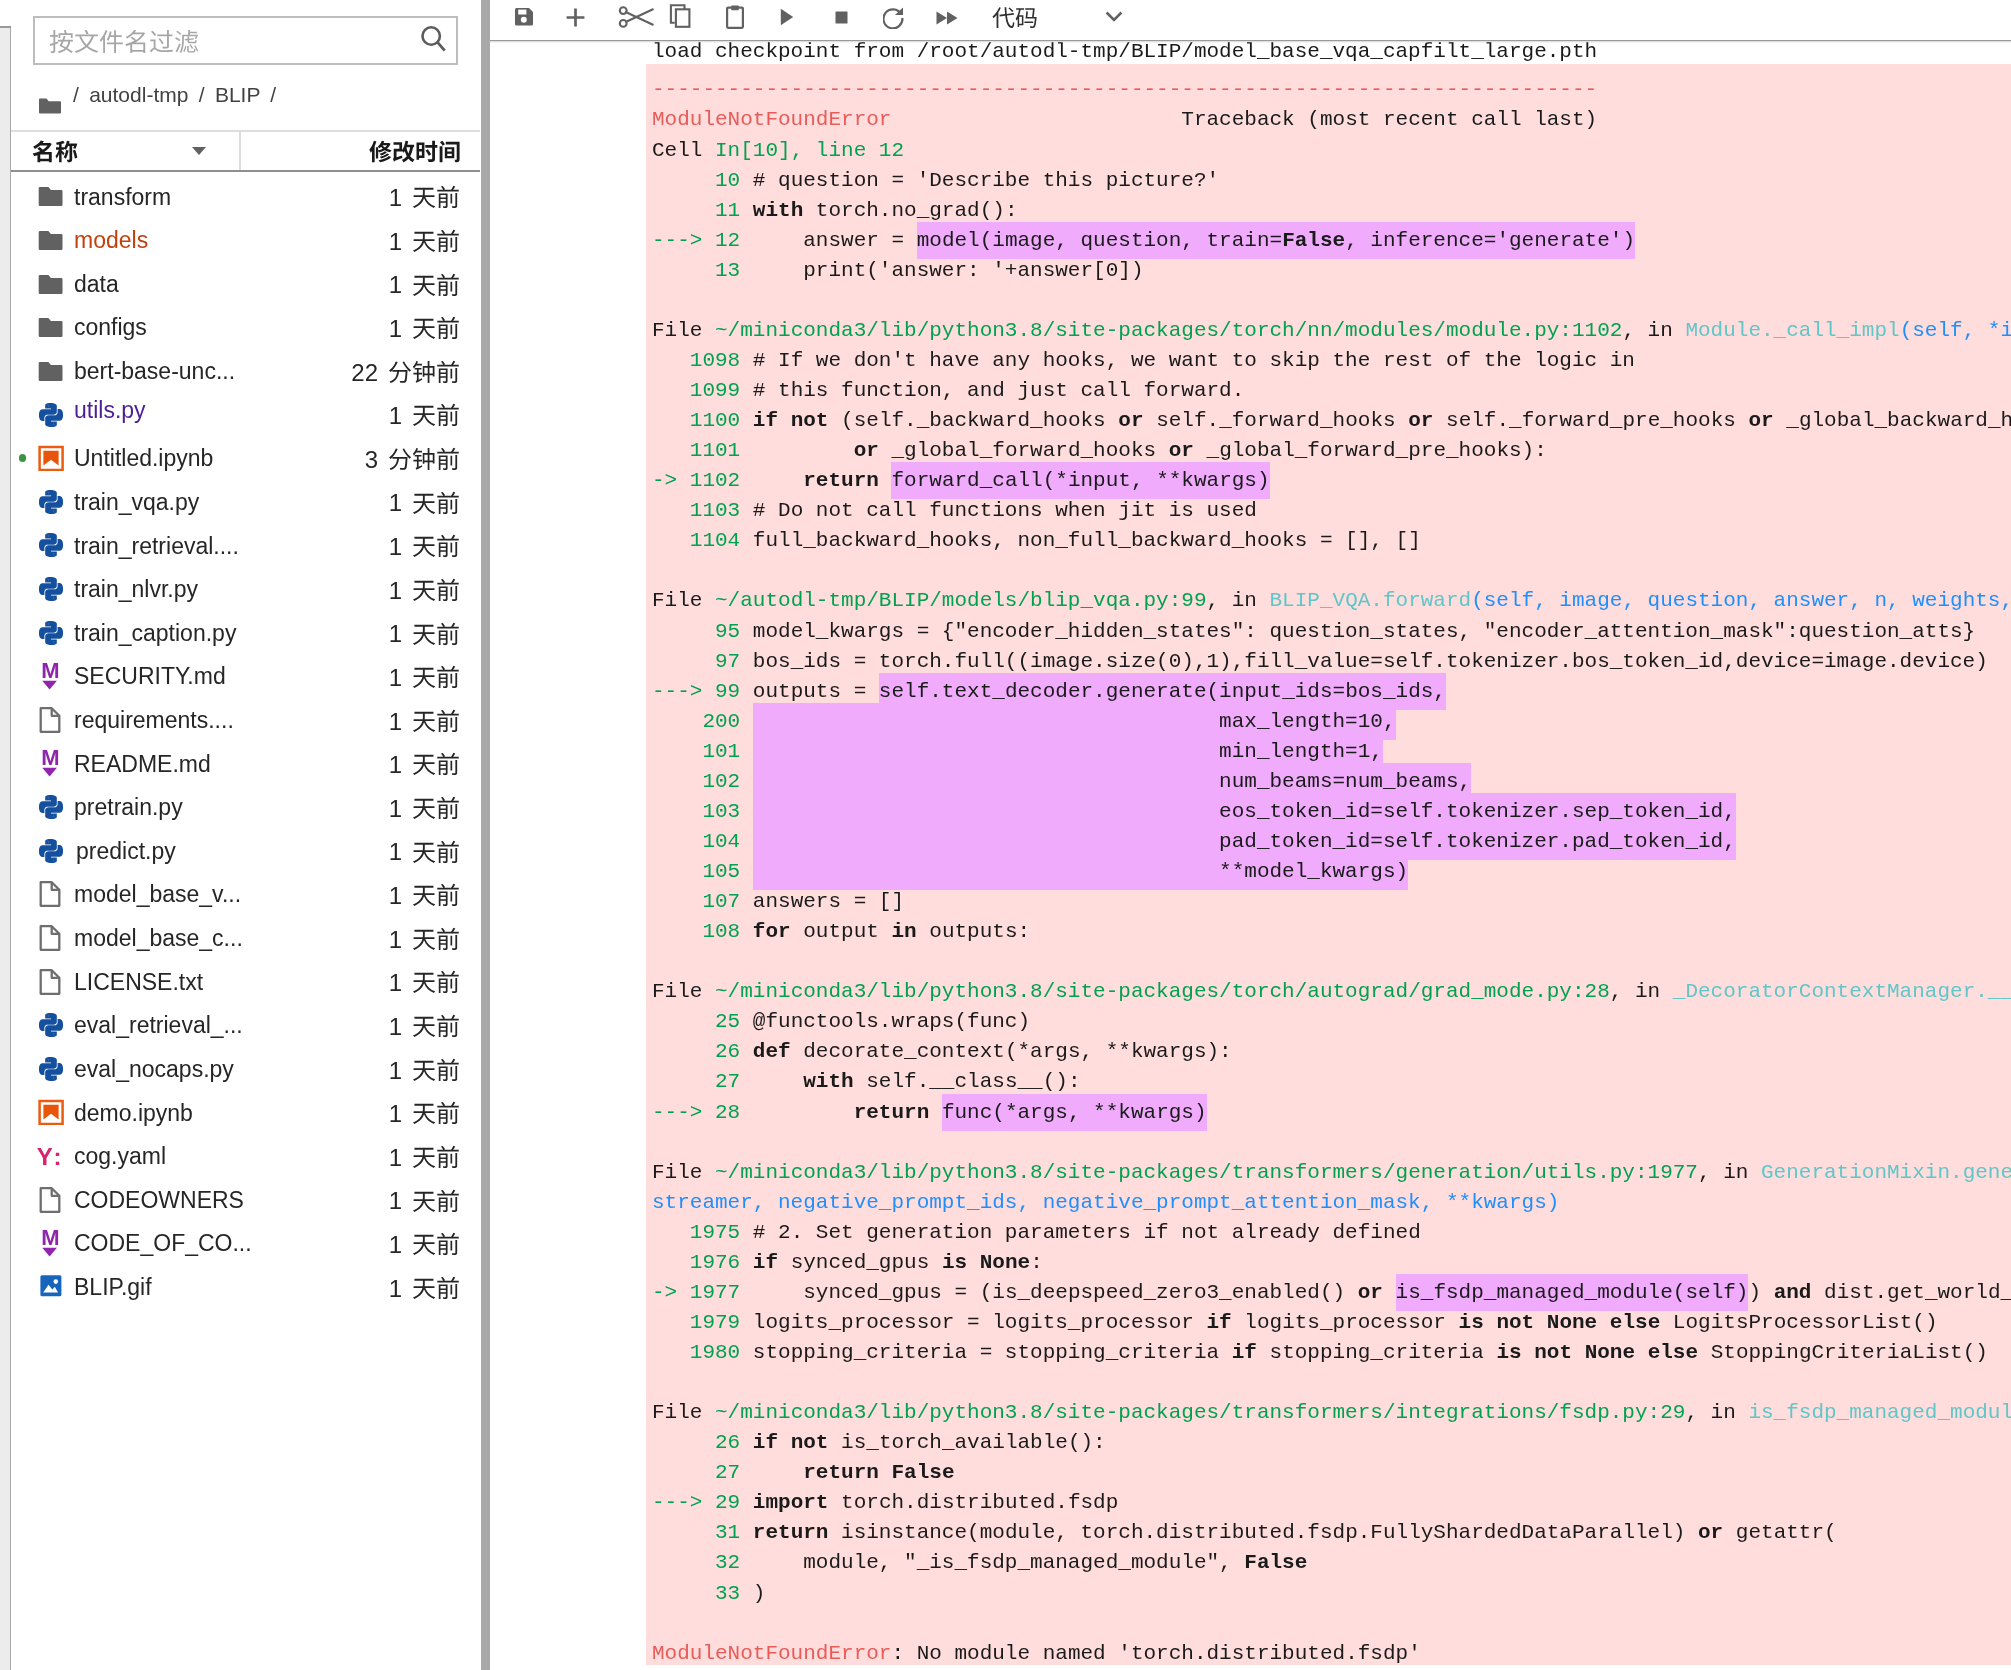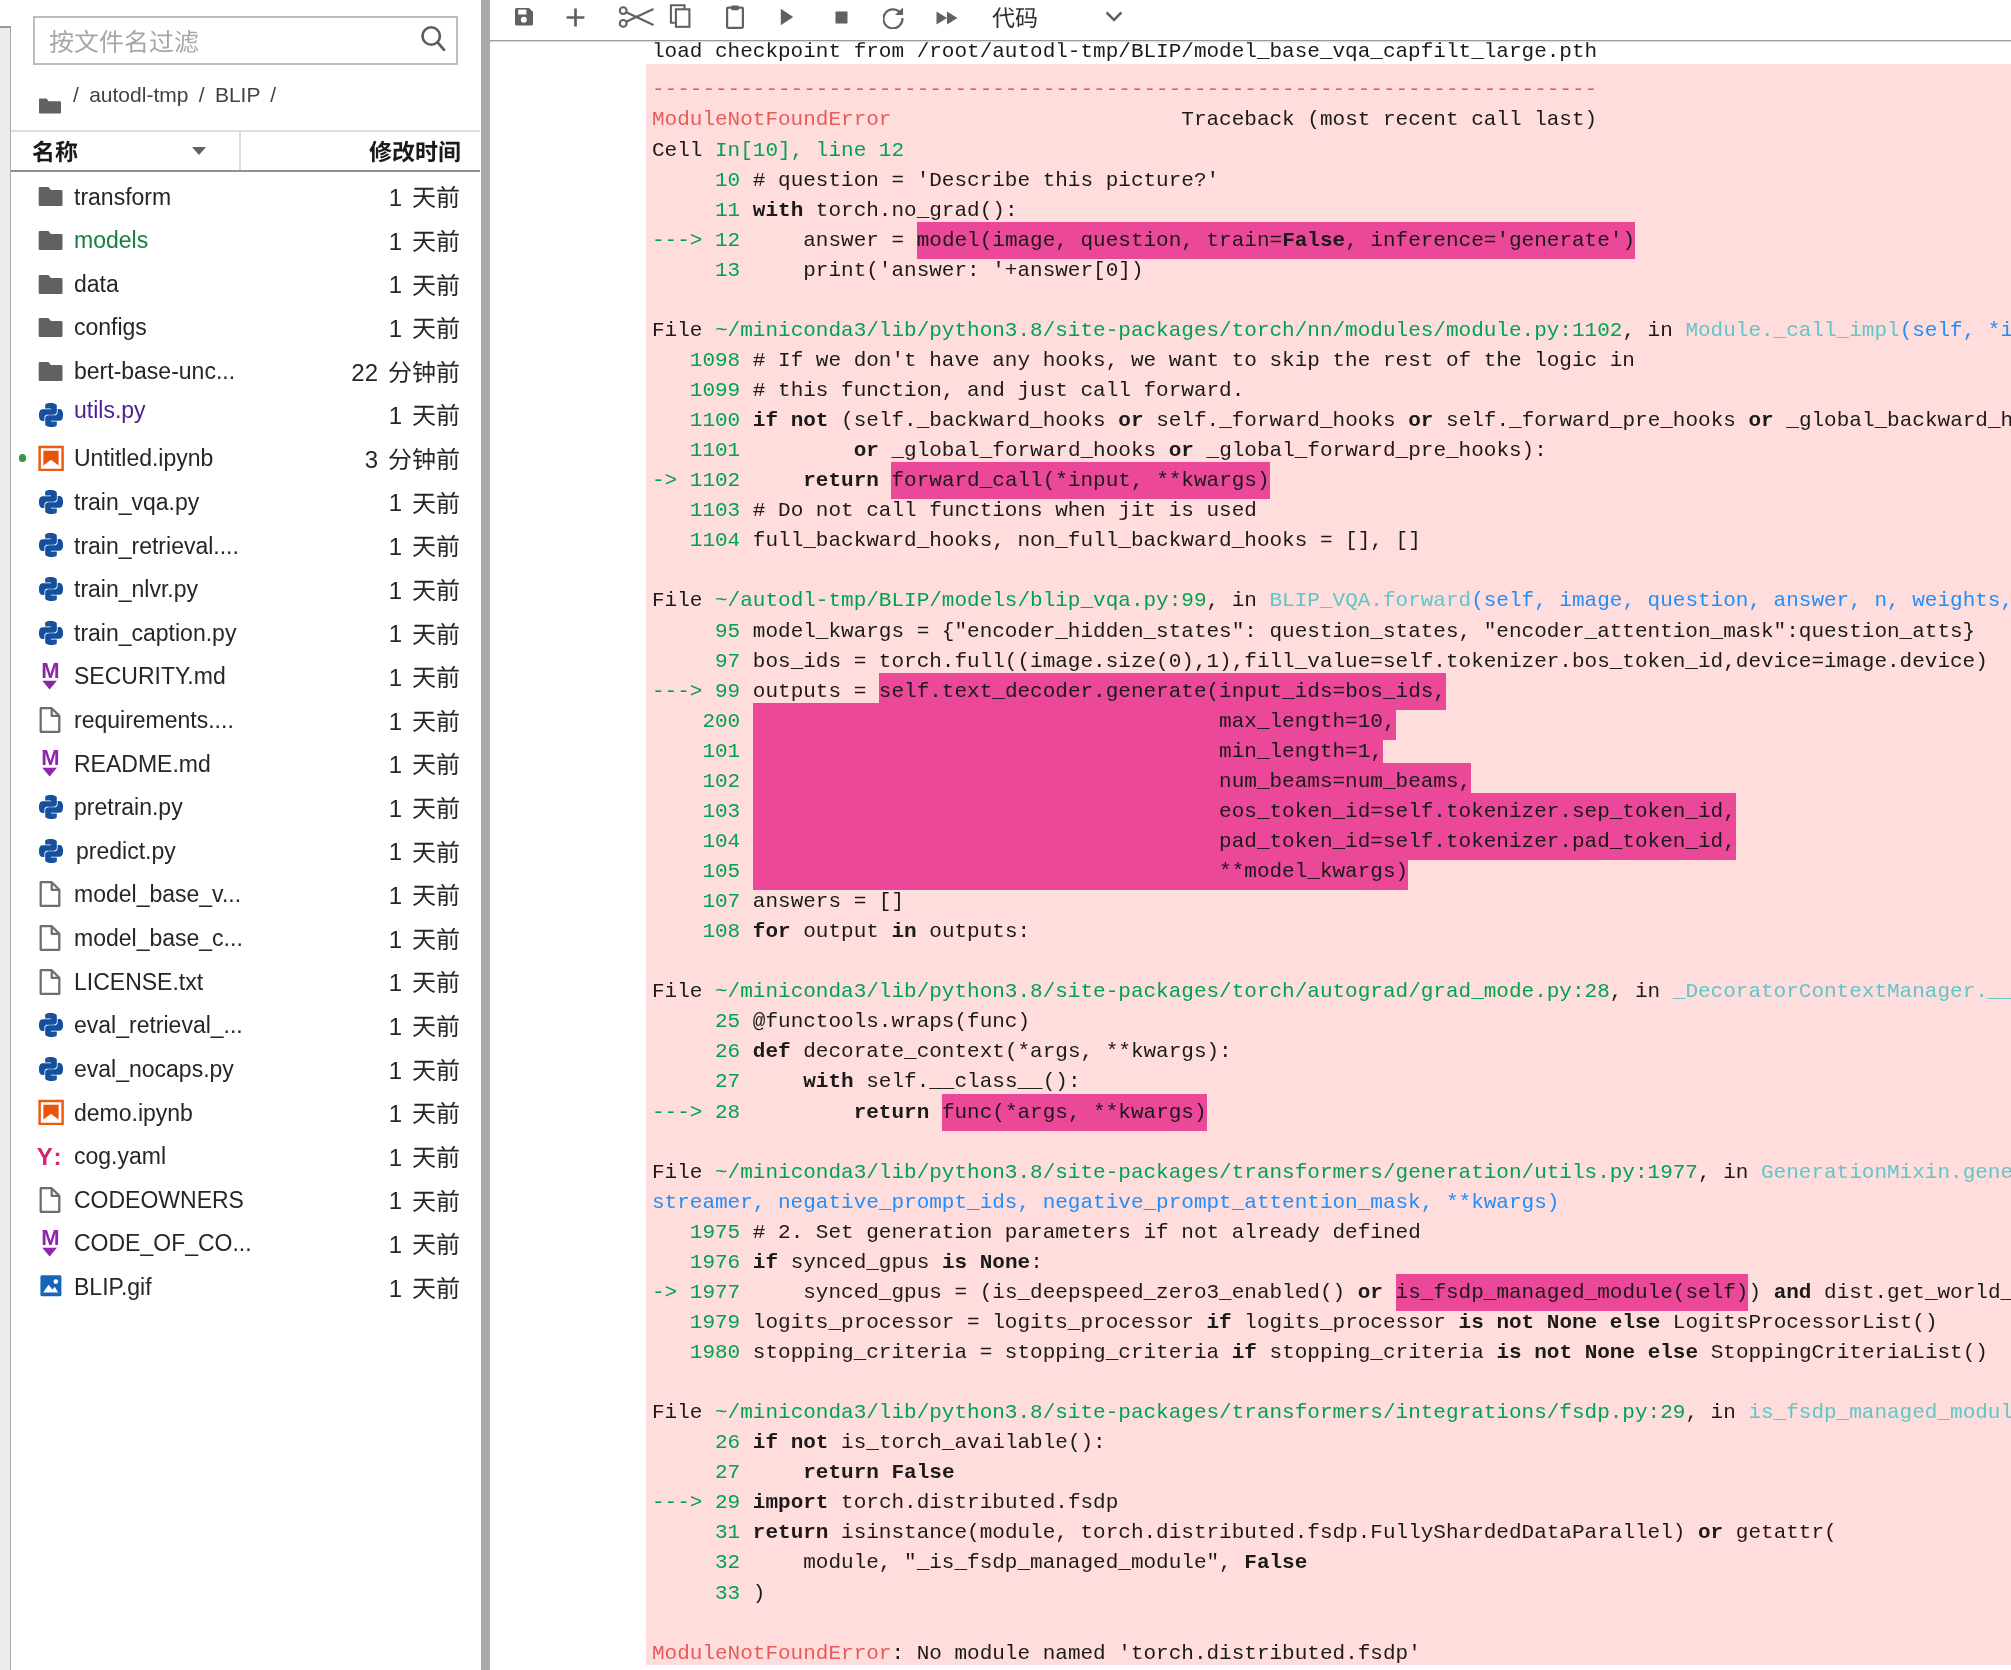--- a/index.html
+++ b/index.html
@@ -1,19 +1,19 @@
 <!DOCTYPE html>
 <html><head><meta charset="utf-8"><style>
 * { margin:0; padding:0; box-sizing:border-box; }
 body { width:2011px; height:1670px; background:#fff; overflow:hidden; position:relative;
        font-family:"Liberation Sans",sans-serif; }
 pre { font-family:"Liberation Mono",monospace; font-size:21px; line-height:30.06px; color:#1a1a1a; white-space:pre; }
 pre b { font-weight:bold;font-family:Liberation Mono, monospace; }
 .r { color:#e75c58; } .g { color:#00a250; } .gb { color:#00a250; font-weight:normal; }
-.c { color:#60c6c8; } .bl { color:#208ffb; } .hl { background:#ec4899; padding:7px 0; }
+.c { color:#60c6c8; } .bl { color:#208ffb; } .hl { background:#f0abfc; padding:7px 0; }
 </style></head>
 <body>
 <svg width="0" height="0" style="position:absolute">
     <defs>
       <path id="r0" d="M772 379C755 284 723 210 675 151C621 180 567 209 516 234C538 277 562 327 584 379ZM417 210C482 178 553 139 623 99C557 45 470 9 358 -16C371 -32 389 -64 395 -81C519 -49 615 -4 688 61C773 10 850 -41 900 -82L954 -24C901 16 824 65 739 114C794 182 831 269 853 379H959V447H612C631 497 649 547 663 594L587 605C573 556 553 501 531 447H355V379H502C474 315 444 256 417 210ZM383 712V517H454V645H873V518H945V712H711C701 752 684 803 668 845L593 831C606 795 620 750 630 712ZM177 840V639H42V568H177V319L30 277L48 204L177 244V7C177 -8 171 -12 158 -12C145 -13 104 -13 58 -12C68 -32 79 -62 81 -80C147 -80 188 -78 214 -67C240 -55 249 -35 249 7V267L377 309L367 376L249 340V568H357V639H249V840Z"></path>
       <path id="r1" d="M423 823C453 774 485 707 497 666L580 693C566 734 531 799 501 847ZM50 664V590H206C265 438 344 307 447 200C337 108 202 40 36 -7C51 -25 75 -60 83 -78C250 -24 389 48 502 146C615 46 751 -28 915 -73C928 -52 950 -20 967 -4C807 36 671 107 560 201C661 304 738 432 796 590H954V664ZM504 253C410 348 336 462 284 590H711C661 455 592 344 504 253Z"></path>
       <path id="r2" d="M317 341V268H604V-80H679V268H953V341H679V562H909V635H679V828H604V635H470C483 680 494 728 504 775L432 790C409 659 367 530 309 447C327 438 359 420 373 409C400 451 425 504 446 562H604V341ZM268 836C214 685 126 535 32 437C45 420 67 381 75 363C107 397 137 437 167 480V-78H239V597C277 667 311 741 339 815Z"></path>
       <path id="r3" d="M263 529C314 494 373 446 417 406C300 344 171 299 47 273C61 256 79 224 86 204C141 217 197 233 252 253V-79H327V-27H773V-79H849V340H451C617 429 762 553 844 713L794 744L781 740H427C451 768 473 797 492 826L406 843C347 747 233 636 69 559C87 546 111 519 122 501C217 550 296 609 361 671H733C674 583 587 508 487 445C440 486 374 536 321 572ZM773 42H327V271H773Z"></path>
       <path id="r4" d="M79 774C135 722 199 649 227 602L290 646C259 693 193 763 137 813ZM381 477C432 415 493 327 521 275L584 313C555 365 492 449 441 510ZM262 465H50V395H188V133C143 117 91 72 37 14L89 -57C140 12 189 71 222 71C245 71 277 37 319 11C389 -33 473 -43 597 -43C693 -43 870 -38 941 -34C942 -11 955 27 964 47C867 37 716 28 599 28C487 28 402 36 336 76C302 96 281 116 262 128ZM720 837V660H332V589H720V192C720 174 713 169 693 168C673 167 603 167 530 170C541 148 553 115 557 93C651 93 712 94 747 107C783 119 796 141 796 192V589H935V660H796V837Z"></path>
       <path id="r5" d="M528 198V18C528 -46 548 -62 627 -62C643 -62 752 -62 768 -62C833 -62 851 -35 857 74C840 79 815 87 803 97C799 4 794 -8 762 -8C738 -8 649 -8 633 -8C596 -8 590 -4 590 19V198ZM448 197C433 130 406 41 369 -12L421 -35C457 20 483 111 499 180ZM616 240C655 193 699 128 717 85L765 114C747 156 703 220 662 266ZM803 197C852 130 899 37 916 -21L968 4C950 63 900 152 852 219ZM88 767C144 733 212 681 246 645L292 697C258 731 189 780 133 813ZM42 500C99 469 170 422 205 390L249 443C213 475 140 519 85 548ZM63 -10 127 -51C173 39 227 158 268 259L211 300C167 192 105 65 63 -10ZM326 651V440C326 300 316 103 228 -38C242 -46 272 -71 282 -85C378 67 395 290 395 439V592H874C862 557 849 522 835 498L890 483C913 522 937 586 958 642L912 654L901 651H639V714H915V772H639V840H567V651ZM540 578V490L432 481L437 424L540 433V394C540 326 563 309 652 309C671 309 797 309 816 309C884 309 904 331 911 420C893 424 866 433 852 443C848 376 842 367 809 367C782 367 678 367 657 367C614 367 607 372 607 395V439L795 456L790 510L607 495V578Z"></path>
@@ -85,21 +85,21 @@
 <svg style="position:absolute;left:412px;top:185.3px;" width="48" height="24" viewBox="0 -880 2000 1000">
     <g transform="scale(1,-1)" fill="#262626">
       <use href="#r6" transform="translate(0,0)"></use>
       <use href="#r7" transform="translate(1000,0)"></use>
     </g>
   </svg>
 <div style="position:absolute;left:302px;width:100px;top:184.1px;font:24px 'Liberation Sans',sans-serif;color:#262626;line-height:28px;text-align:right">1</div>
 <svg style="position:absolute;left:38px;top:227.02px" width="26" height="26" viewBox="0 0 26 26">
     <path fill="#616161" d="M2 4 h8.4 l2.5 3 h10.3 q1.3 0 1.3 1.3 v13.4 q0 1.3 -1.3 1.3 h-21.2 q-1.3 0 -1.3 -1.3 v-16.4 q0 -1.3 1.3 -1.3 z"></path>
   </svg>
-<div style="position:absolute;left:74px;top:226.1px;font:23px 'Liberation Sans',sans-serif;color:#15803d;line-height:28px">models</div>
+<div style="position:absolute;left:74px;top:226.1px;font:23px 'Liberation Sans',sans-serif;color:#c2410c;line-height:28px">models</div>
 <svg style="position:absolute;left:412px;top:228.9px;" width="48" height="24" viewBox="0 -880 2000 1000">
     <g transform="scale(1,-1)" fill="#262626">
       <use href="#r6" transform="translate(0,0)"></use>
       <use href="#r7" transform="translate(1000,0)"></use>
     </g>
   </svg>
 <div style="position:absolute;left:302px;width:100px;top:227.7px;font:24px 'Liberation Sans',sans-serif;color:#262626;line-height:28px;text-align:right">1</div>
 <svg style="position:absolute;left:38px;top:270.64px" width="26" height="26" viewBox="0 0 26 26">
     <path fill="#616161" d="M2 4 h8.4 l2.5 3 h10.3 q1.3 0 1.3 1.3 v13.4 q0 1.3 -1.3 1.3 h-21.2 q-1.3 0 -1.3 -1.3 v-16.4 q0 -1.3 1.3 -1.3 z"></path>
   </svg>

